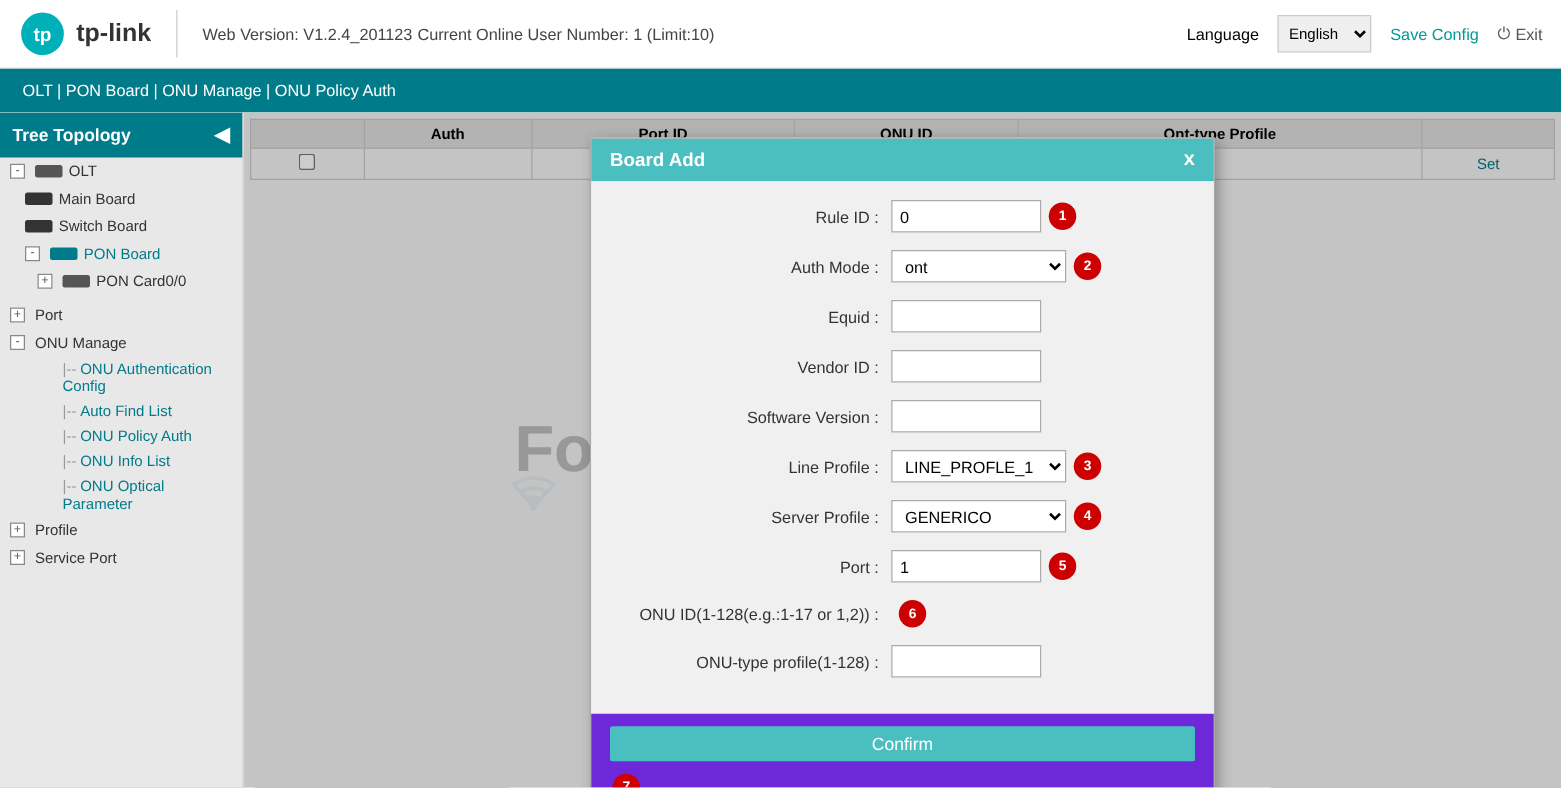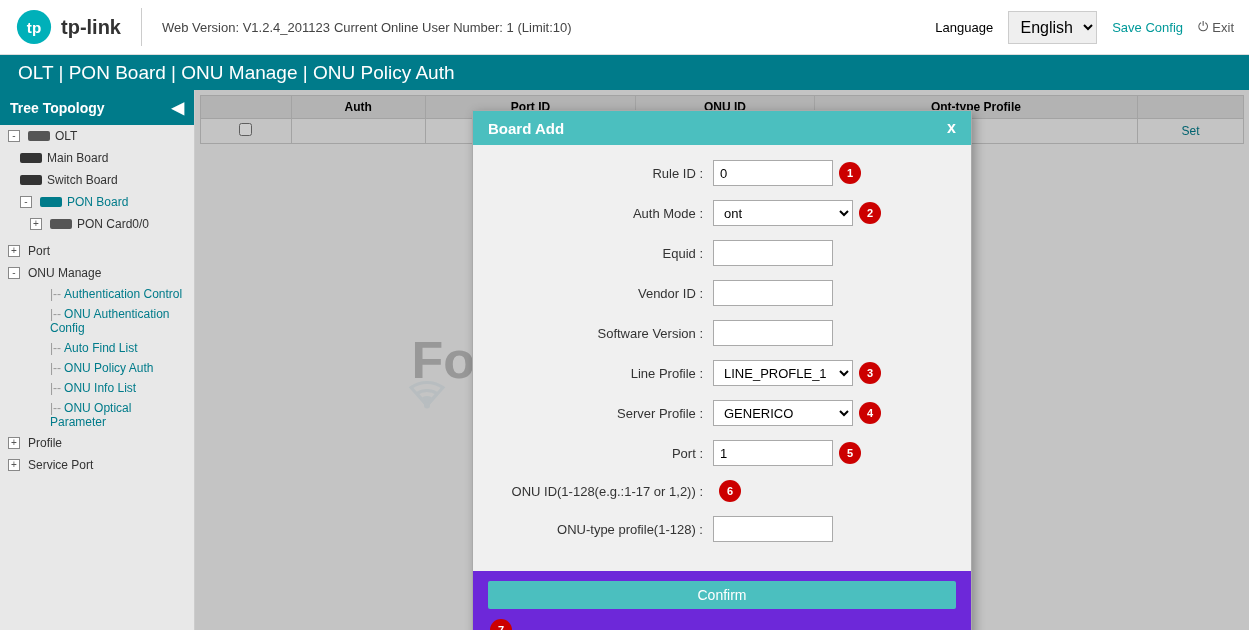--- a/index.html
+++ b/index.html
@@ -35,22 +35,21 @@
       color: #444;
     }
     .header-right {
       display: flex;
       align-items: center;
       gap: 15px;
     }
     .language-select {
       border: 1px solid #ccc;
       padding: 6px 4px;
-      font-size: 16px;
-      text-align: center;
+      font-size: 12px;
     }
     .save-config {
       color: #009999;
       cursor: pointer;
       font-size: 13px;
       text-decoration: none;
     }
     .exit-btn {
       display: flex;
       align-items: center;
@@ -61,21 +60,21 @@
     }
 
     
     .nav-bar {
       background: #007b8a;
       height: 35px;
       display: flex;
       align-items: center;
       padding: 0 15px;
       color: #fff;
-      font-size: 19px;
+      font-size: 13px;
     }
     .nav-bar span { margin: 0 3px; }
 
     
     .main-layout {
       display: flex;
       height: calc(630px - 55px - 35px);
     }
 
     
@@ -381,23 +380,20 @@
 
     <div style="margin-top:5px;">
       <div class="tree-item">
         <span class="tree-expand">+</span>
         <span>Port</span>
       </div>
       <div class="tree-item">
         <span class="tree-expand">-</span>
         <span>ONU Manage</span>
       </div>
-      <a class="submenu-link">
-        <span class="submenu-prefix">|--</span><span>Authentication Control</span>
-      </a>
       <a class="submenu-link">
         <span class="submenu-prefix">|--</span><span>ONU Authentication Config</span>
       </a>
       <a class="submenu-link">
         <span class="submenu-prefix">|--</span><span>Auto Find List</span>
       </a>
       <a class="submenu-link active" style="font-weight:normal;">
         <span class="submenu-prefix">|--</span><span>ONU Policy Auth</span>
       </a>
       <a class="submenu-link">

